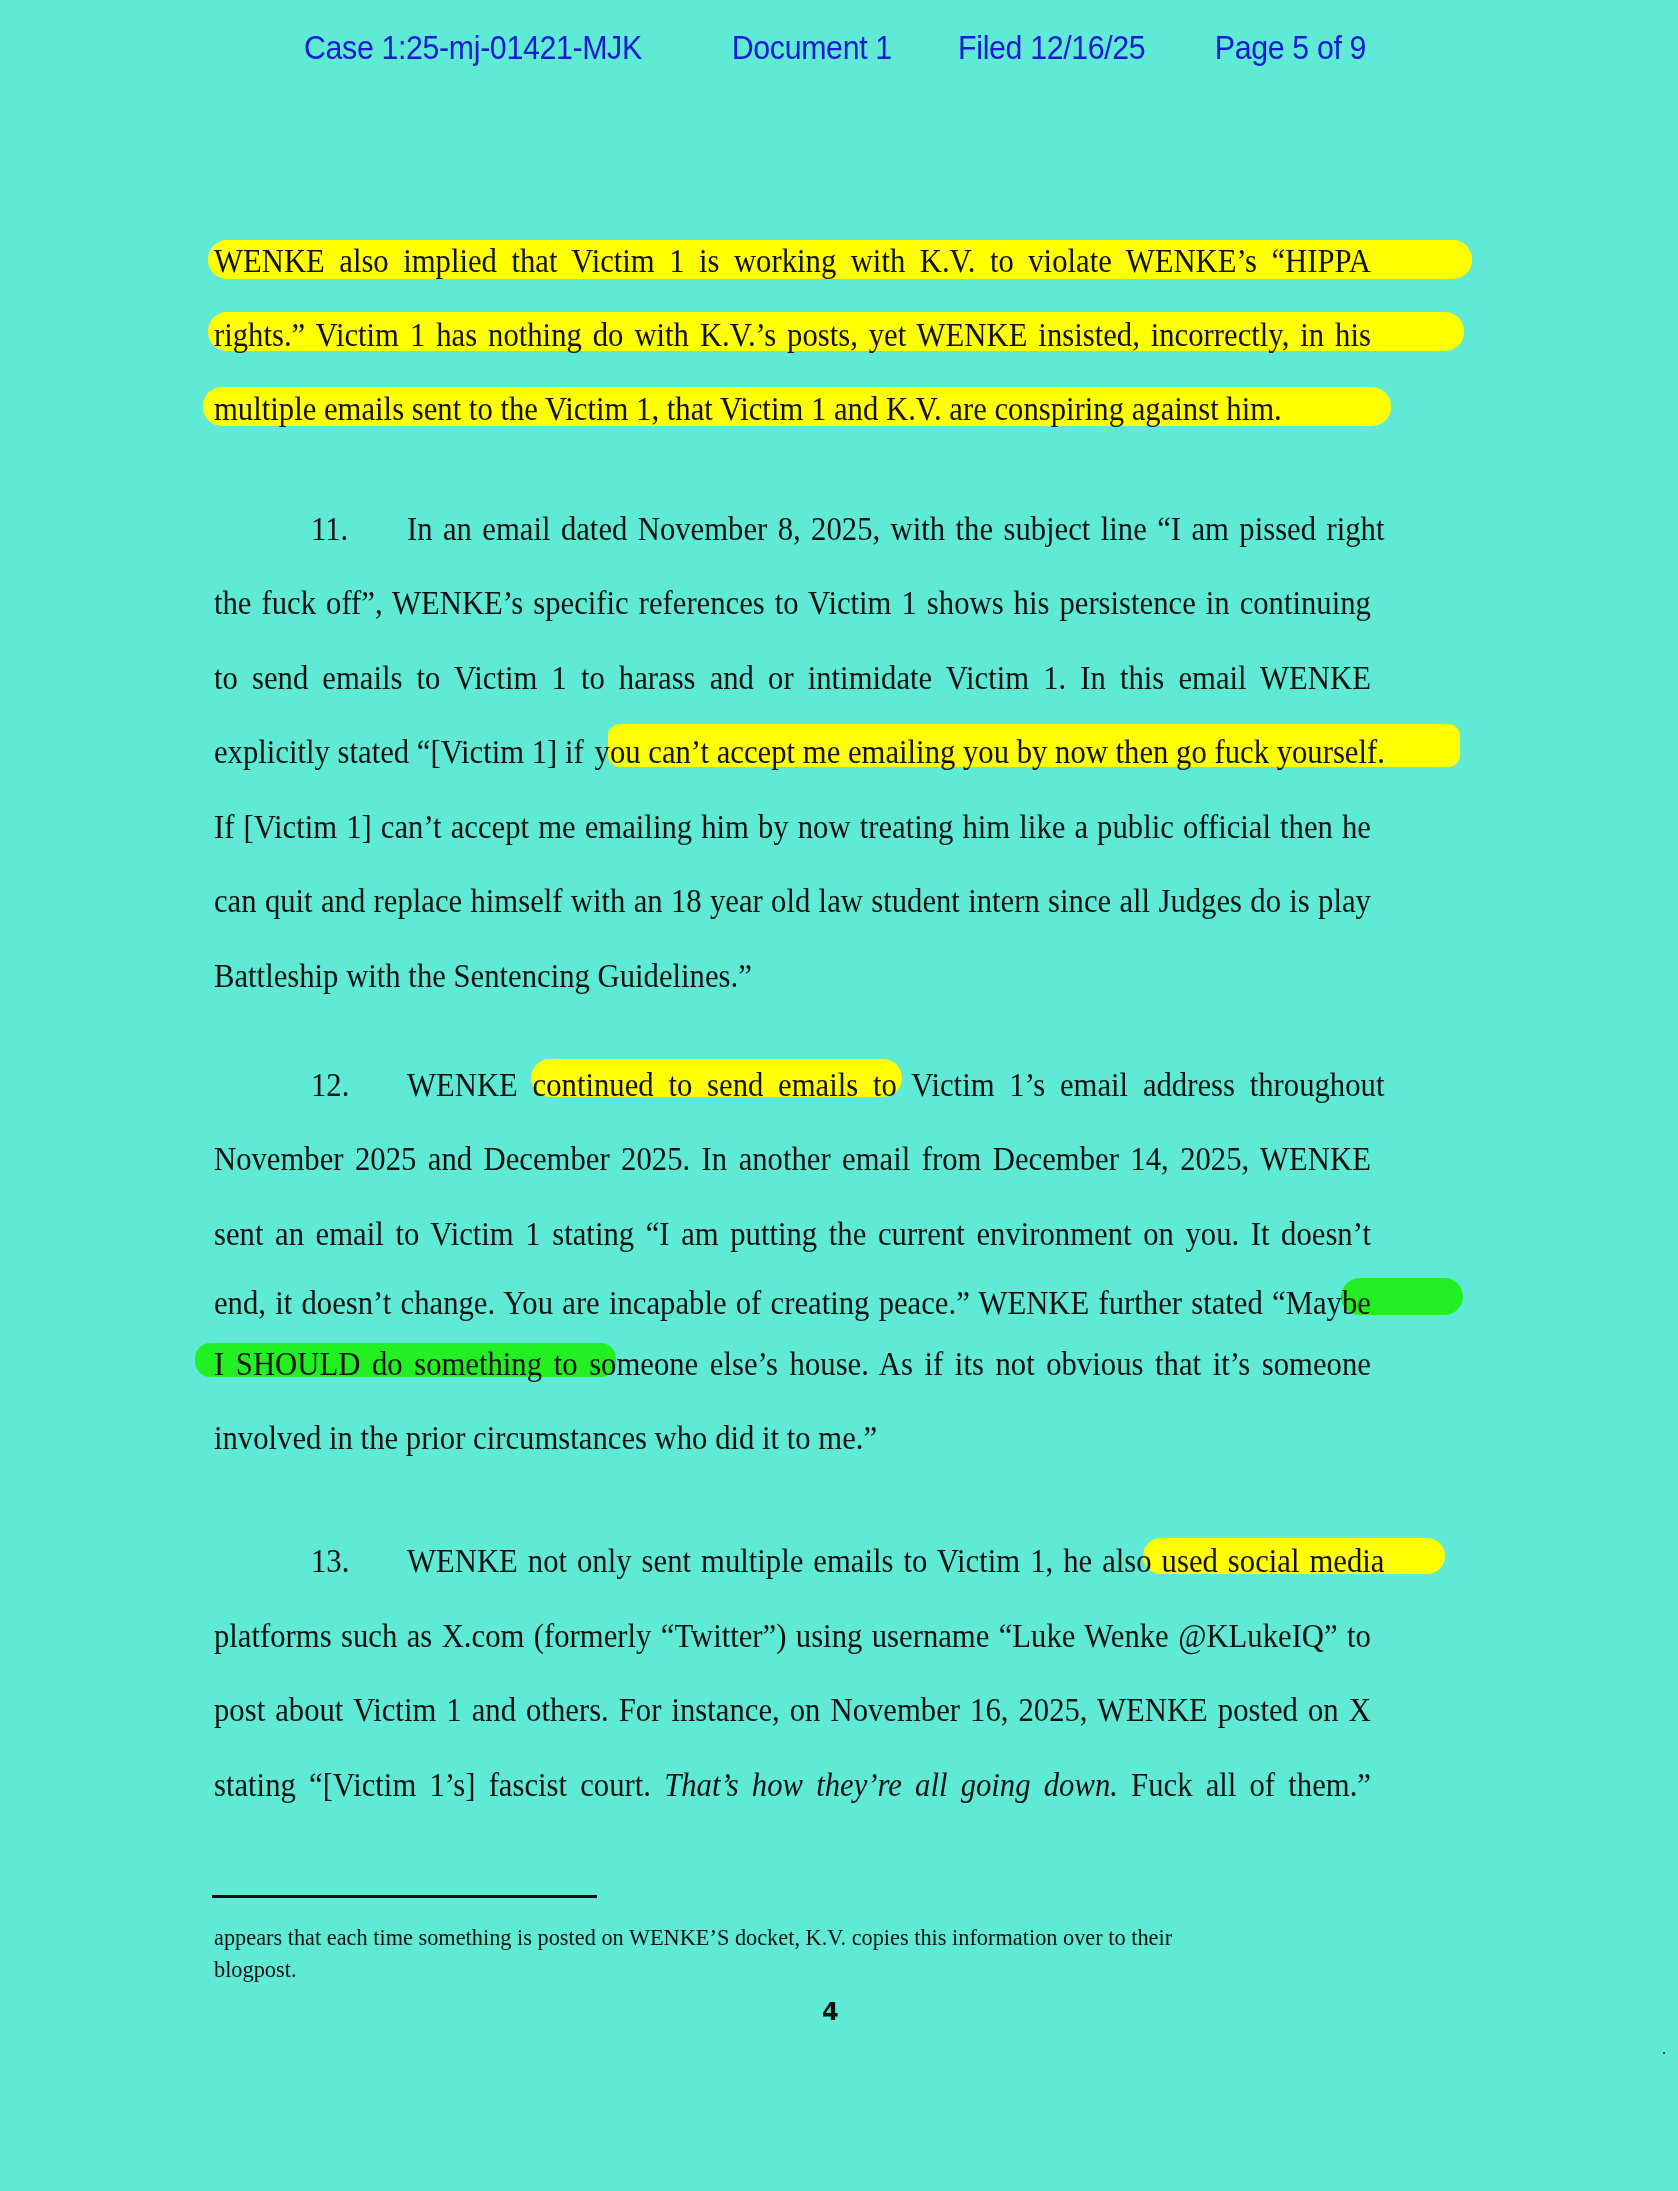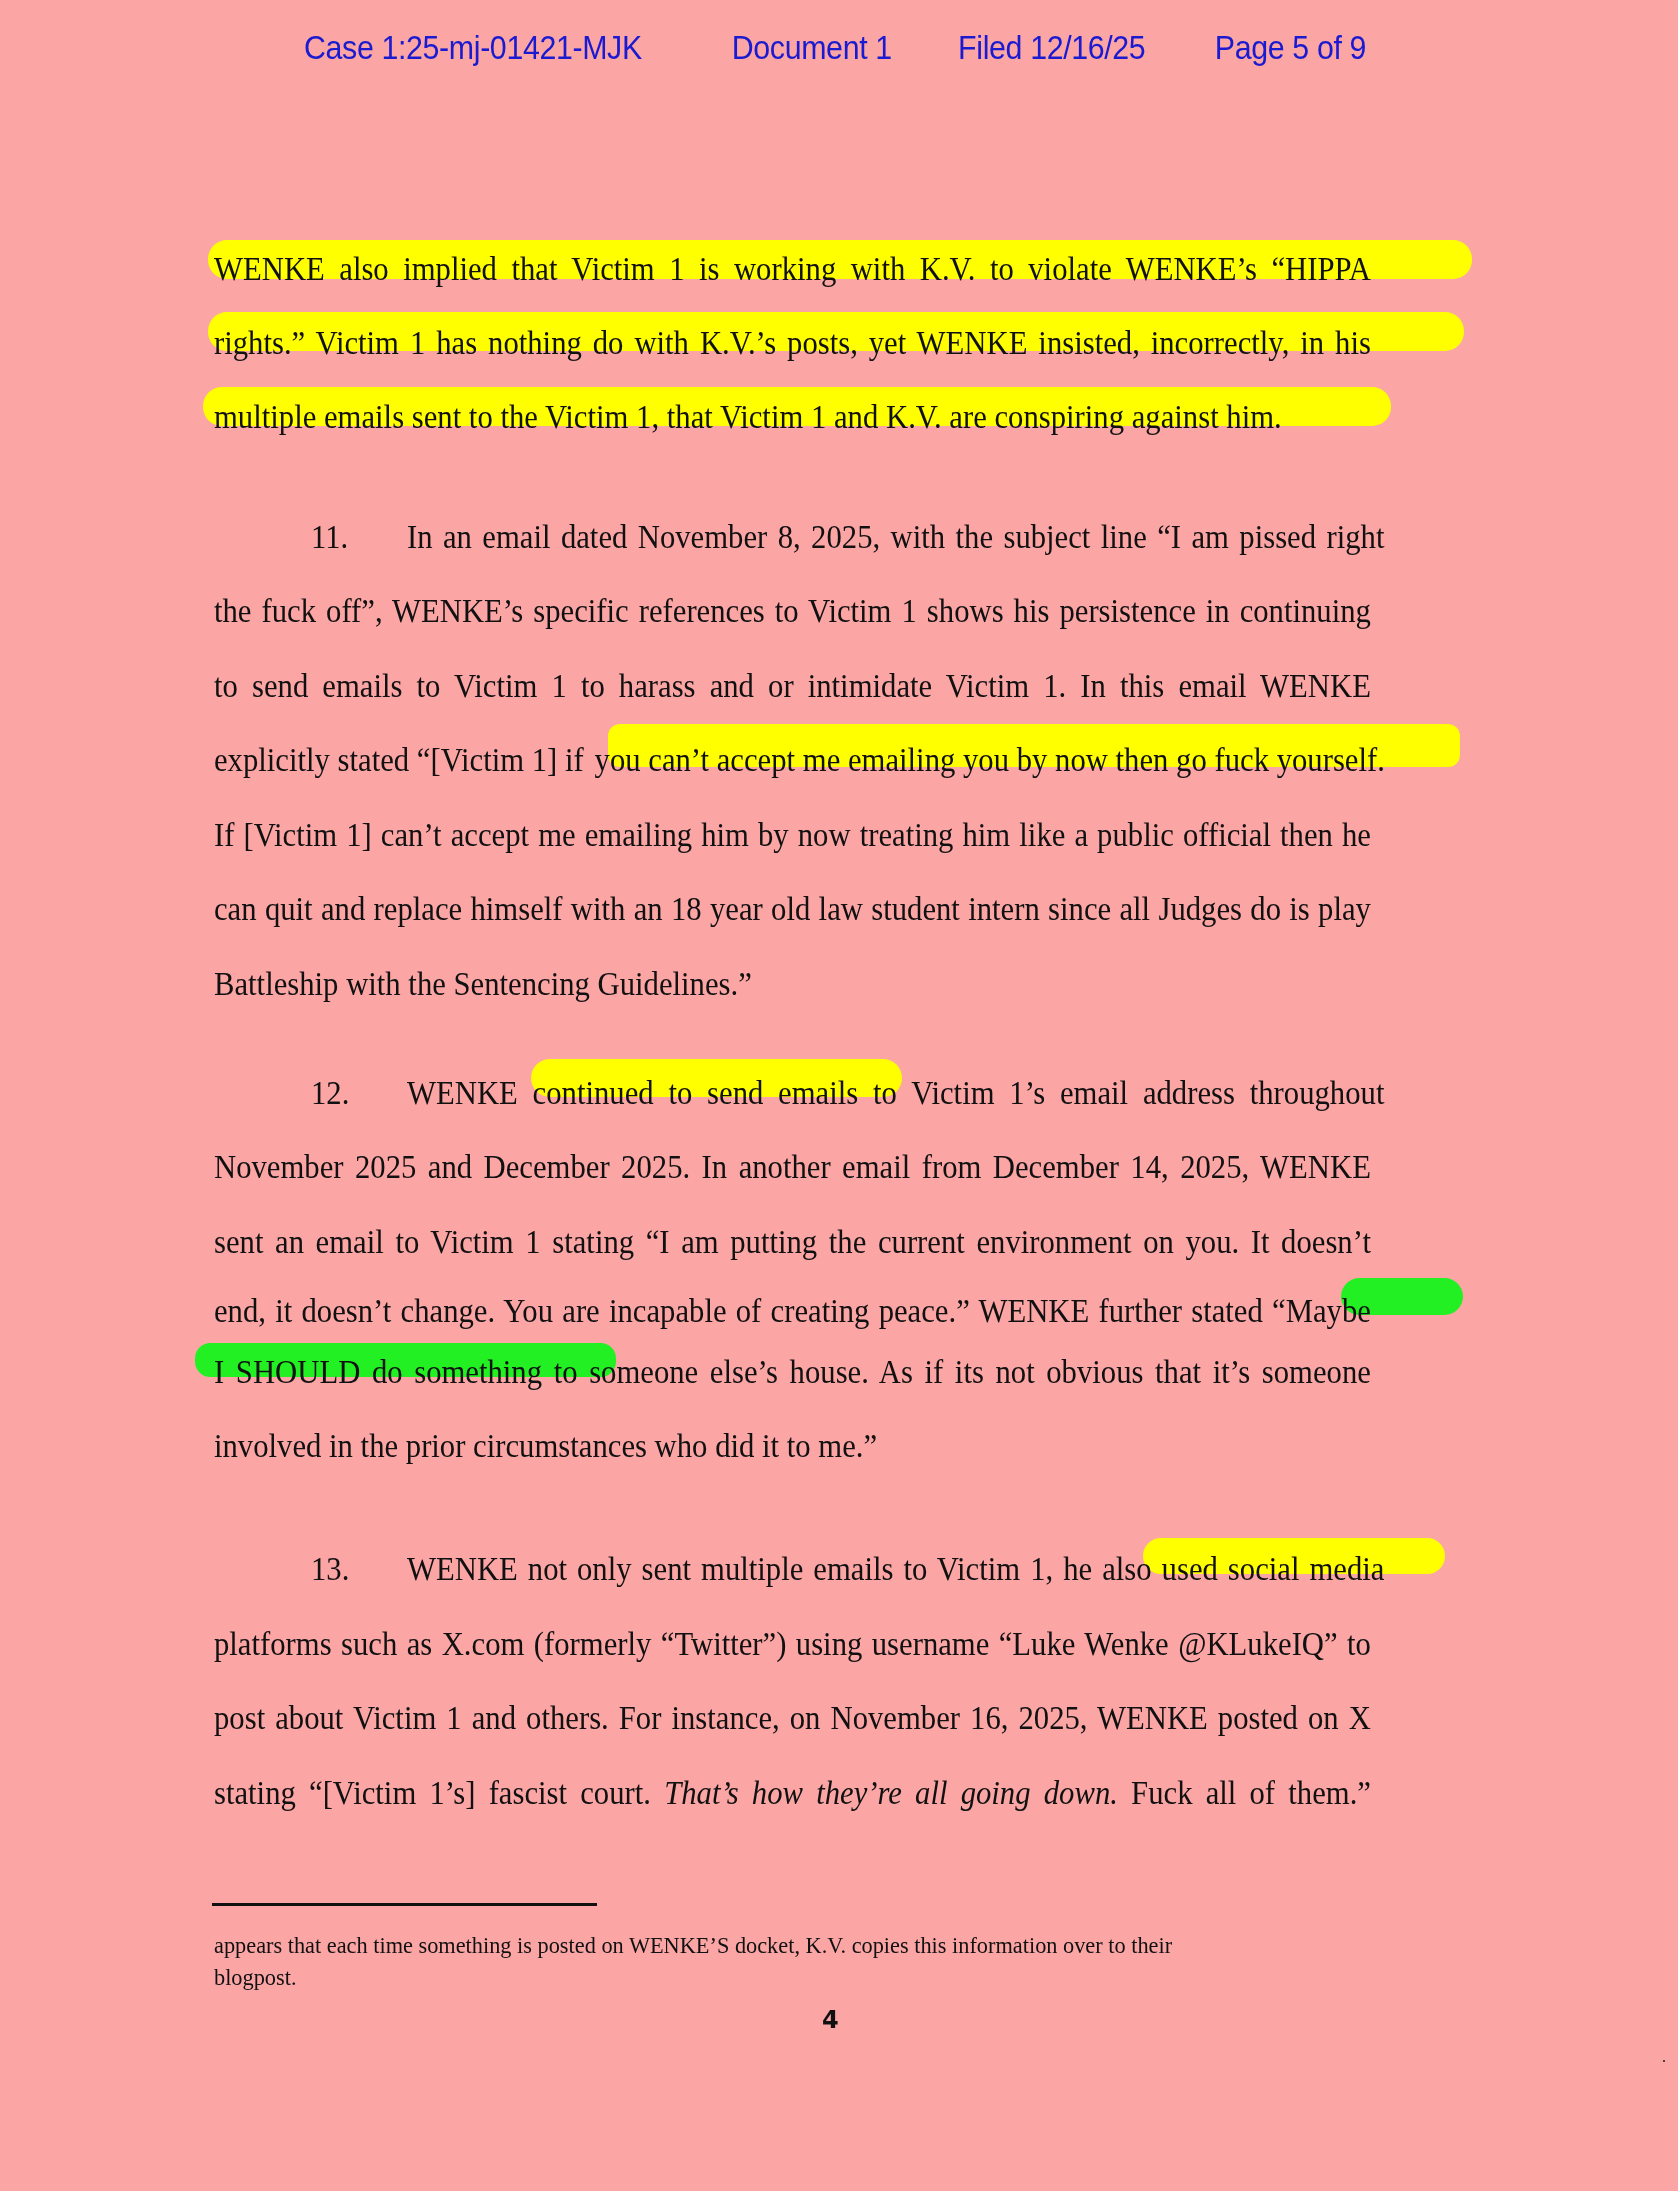--- a/index.html
+++ b/index.html
@@ -13,21 +13,21 @@
       position: relative;
       overflow: hidden;
       font-family: "Liberation Serif", "DejaVu Serif", serif;
       color: #111111;
     }
     .page {
       position: absolute;
       left: 0; top: 0;
       width: 1679px;
       height: 2192px;
-      background: #fca5a5;
+      background: #5eead4;
     }
 
     
     .ecf-header {
       position: absolute;
       top: 29px;
       left: 304px;
       height: 43px;
       font-family: "Liberation Sans", "DejaVu Sans", sans-serif;
       font-size: 33px;
@@ -81,21 +81,21 @@
     }
 
     
     .hl {
       position: absolute;
       border-radius: 19px;
       z-index: 0;
     }
     .hl.yellow { background: #ffff00; }
     .hl.green { background: #22f022; }
-    .text-layer { position: absolute; left: 0; top: 11px; width: 1679px; height: 1744px; z-index: 1; }
+    .text-layer { position: absolute; left: 0; top: 3px; width: 1679px; height: 1744px; z-index: 1; }
 
     em.it { font-style: italic; }
 
     .fn-rule {
       position: absolute;
       left: 212px;
       top: 1892px;
       width: 385px;
       height: 2.6px;
       background: #111111;

